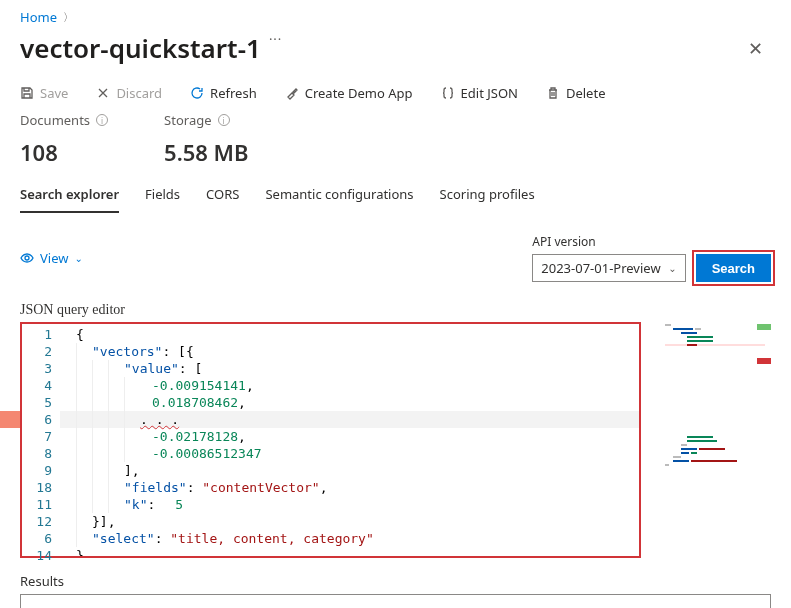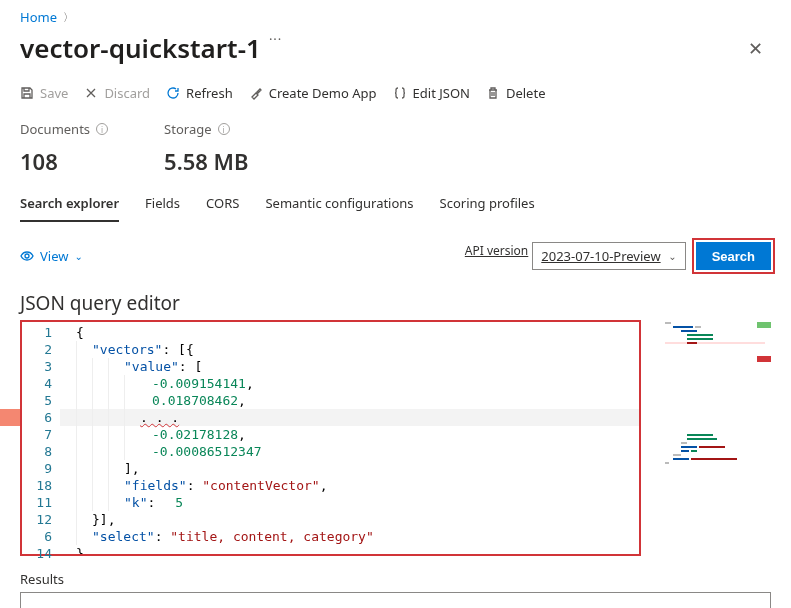--- a/index.html
+++ b/index.html
@@ -13,42 +13,42 @@
   }
   .page { padding: 8px 20px 20px 20px; }
   .breadcrumb { display: flex; align-items: center; gap: 6px; font-size: 13px; margin-bottom: 4px; }
   .breadcrumb a { color: #0078d4; text-decoration: none; }
   .breadcrumb .chev { color: #605e5c; font-size: 11px; }
   .titlebar { display: flex; align-items: center; justify-content: space-between; margin-bottom: 18px; }
   .title-wrap { display: flex; align-items: flex-start; gap:8px;}
   .page-title { font-size: 26px; font-weight: 600; margin: 0; color: #201f1e; }
   .dots { color:#605e5c; letter-spacing:1px; }
   .close-x { font-size: 18px; color: #605e5c; padding: 4px 8px; cursor: pointer; }
-  .toolbar { display: flex; align-items: flex-start; gap: 16px; margin-bottom: 18px; color: #605e5c; }
+  .toolbar { display: flex; align-items: flex-start; gap: 28px; margin-bottom: 9px; color: #605e5c; }
   .tool { display: inline-flex; align-items: center; gap: 6px; color:#323130; cursor: pointer; }
   .tool svg { width: 14px; height: 14px; stroke:#605e5c; fill:none; stroke-width:1.3; }
   .tool.disabled { color:#a19f9d; }
   .stats { display: flex; gap: 56px; margin-bottom: 18px; }
   .stat-label { color:#605e5c; font-size:13px; display:flex; align-items:center; gap:6px;}
   .info-icon { width:12px;height:12px;border:1px solid #a19f9d;border-radius:50%;display:inline-flex;align-items:center;justify-content:center;font-size:8px;color:#a19f9d;}
   .stat-value { font-size:22px; font-weight:600; margin-top:8px; }
   .tabs { display:flex; gap:26px; border-bottom:0; margin-bottom:20px;text-align:center; }
   .tab { padding-bottom:8px; cursor:pointer; color:#323130;}
   .tab.active { font-weight:600; border-bottom:2px solid #323130; }
   .row-controls { display:flex; align-items:center; justify-content:space-between; margin-bottom:20px; }
   .view-btn { display:inline-flex; align-items:center; gap:6px; color:#0078d4; cursor:pointer; }
   .view-btn svg { width:14px; height:14px; stroke:#0078d4; fill:none; stroke-width:1.3;}
   .chev-down { font-size:10px; }
   .right-controls { display:flex; align-items:flex-end; gap:10px;}
-  .api-wrap { display:flex; flex-direction:row; gap:4px;text-decoration:underline;}
+  .api-wrap { display:flex; flex-direction:column; gap:4px;}
   .api-label { font-size:12px; color:#323130;}
   .select { border:1px solid #8a8886; height:28px; display:flex; align-items:center; padding:0 24px 0 8px; font-size:13px; position:relative; background:#fff; min-width:128px; cursor:pointer;}
   .select .chev { position:absolute; right:8px; font-size:10px; color:#605e5c;}
   .search-btn { background:#0078d4; color:#fff; border:none; height:28px; padding:0 16px; font-size:13px; font-weight:600; cursor:pointer; outline:2px solid #d13438; outline-offset:2px;}
-  .editor-label { font-size:19px; margin-bottom:4px; }
+  .editor-label { font-size:14px; margin-bottom:4px;font-family:Liberation Serif, serif; }
   .editor-box { border:2px solid #d13438; height:236px; display:flex; position:relative;}
   .gutter { width:38px; background:#fff; text-align:right; padding:2px 8px 2px 2px; color:#237893; font-family:Consolas,Menlo,monospace; font-size:13px; line-height:17px; }
   .code-area { flex:1; padding:2px 0; font-family:Consolas,Menlo,monospace; font-size:13px; line-height:17px; position:relative; overflow:hidden;}
   .code-line { white-space:pre; padding-left:0; height:17px; position:relative;}
   .tok-key { color:#0451a5;}
   .tok-str { color:#a31515;}
   .tok-num { color:#098658;margin-left:12px;}
   .tok-punc { color:#000;}
   .line-current { background:#f3f3f3;}
   .line-err-marker { position:absolute; left:-24px; top:0; width:20px; height:17px; background:#f48771;}
@@ -156,21 +156,21 @@
           <path d="M1 7s2-4 6-4 6 4 6 4-2 4-6 4-6-4-6-4z"></path>
           <circle cx="7" cy="7" r="2"></circle>
         </svg>
       <span>View</span>
       <span class="chev-down">⌄</span>
     </span>
     <div class="right-controls">
       <div class="api-wrap">
         <span class="api-label">API version</span>
         <div class="select">
-          <span>2023-07-10-Preview</span>
+          <span>2023-07-01-Preview</span>
           <span class="chev">⌄</span>
         </div>
       </div>
       <button class="search-btn">Search</button>
     </div>
   </div>
 
   <div class="editor-label">JSON query editor</div>
 
   <div style="display:flex;">

